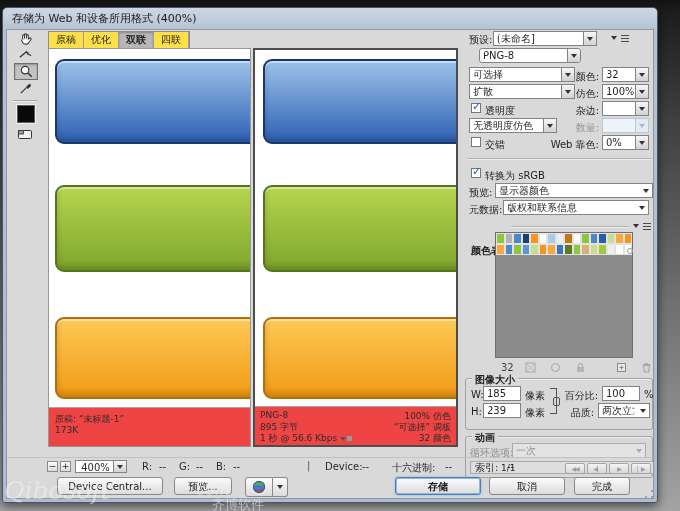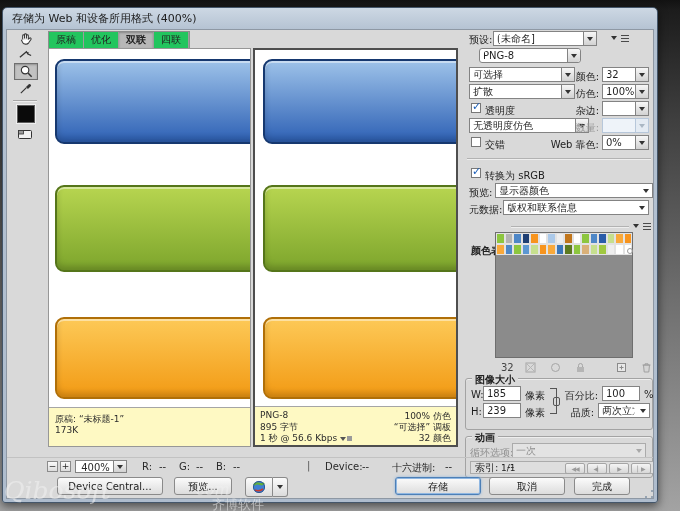--- a/index.html
+++ b/index.html
@@ -14,31 +14,31 @@
     padding-left:5px;line-height:16px;white-space:nowrap;}
   .content{position:absolute;left:3px;top:21px;right:3px;bottom:3px;background:#d9d9d9;
     border:1px solid #8e98a4;overflow:hidden;}
   
   .toolbar{position:absolute;left:4px;top:0;width:30px;height:150px;}
   .tool{width:22px;height:15px;margin:1px 0 1px 3px;display:flex;align-items:center;justify-content:center;}
   .tool.sel{background:#c2c2c2;border:1px solid #6f6f6f;box-shadow:inset 0 1px 2px rgba(0,0,0,.25);}
   .tb-div{width:24px;height:1px;background:#a6a6a6;margin:4px 0 4px 2px;box-shadow:0 1px 0 #eee;}
   .swatchbox{width:16px;height:16px;background:#0a0a0a;border:1px solid #5d5d5d;outline:1px solid #efefef;margin:2px 0 4px 6px;}
   
-  .tabs{position:absolute;left:41px;top:1px;height:16px;display:flex;border:1px solid #8d8d8d;background:#22c55e;}
+  .tabs{position:absolute;left:41px;top:1px;height:16px;display:flex;border:1px solid #8d8d8d;background:#fde047;}
   .tab{font-size:10px;line-height:15px;padding:0 7px;color:#222;border-right:1px solid #9d9d9d;}
   .tab.active{background:#b7b7b7;box-shadow:inset 0 1px 2px rgba(0,0,0,.25);font-weight:bold;}
   
   .pane{position:absolute;top:18px;height:399px;background:#fff;box-sizing:border-box;}
   .pane-left{left:41px;width:203px;border:1px solid #979797;}
   .pane-right{left:246px;width:205px;border:2px solid #4e4e4e;}
   .pane-canvas{position:absolute;left:0;right:0;top:0;bottom:38px;overflow:hidden;background:#fff;}
   .bigbtn{position:absolute;width:260px;border-radius:9px;border:2px solid;box-sizing:border-box;
     box-shadow:inset 0 2px 0 rgba(255,255,255,.45), inset 0 -4px 6px rgba(0,0,0,.18);}
-  .pane-status{position:absolute;left:0;right:0;bottom:0;height:38px;background:#fef9c3;border-top:1px solid #a5a5a5;
+  .pane-status{position:absolute;left:0;right:0;bottom:0;height:38px;background:#ef4444;border-top:1px solid #a5a5a5;
     font-size:9px;color:#2c2c2c;}
   .st-line{position:absolute;white-space:nowrap;}
   .col-r{text-align:right;right:5px;}
   .mini-dd{display:inline-block;width:0;height:0;border-left:3px solid transparent;border-right:3px solid transparent;border-top:4px solid #555;margin-left:3px;}
   .mini-sq{display:inline-block;width:5px;height:5px;background:#9a9a9a;margin-left:1px;}
   
   .rightpanel{position:absolute;left:456px;top:0;width:194px;height:446px;font-size:10px;color:#1e1e1e;}
   .lbl{position:absolute;white-space:nowrap;}
   .lbl.r{text-align:right;}
   .dd,.field{position:absolute;height:15px;background:#fff;border:1px solid #838383;box-sizing:border-box;font-size:10px;}
@@ -72,21 +72,21 @@
   .linkicon{position:absolute;width:6px;height:24px;border-top:1px solid #555;border-right:1px solid #555;border-bottom:1px solid #555;}
   .linkicon::after{content:"";position:absolute;right:-4px;top:8px;width:5px;height:7px;border:1px solid #555;border-radius:2px;}
   
   .statusbar{position:absolute;left:0;right:0;top:427px;height:17px;border-top:1px solid #c2c2c2;font-size:10px;color:#2a2a2a;}
   .zbtn{position:absolute;width:11px;height:11px;top:3px;background:linear-gradient(#fafafa,#dcdcdc);border:1px solid #8b8b8b;
     font-size:9px;line-height:9px;text-align:center;box-sizing:border-box;}
   
   .footer{position:absolute;left:0;right:0;top:447px;height:24px;}
   .btn{position:absolute;height:18px;background:linear-gradient(#fbfbfb,#dcdcdc);border:1px solid #8a8a8a;border-radius:3px;
     font-size:10px;text-align:center;line-height:17px;color:#1c1c1c;box-sizing:border-box;}
-  .btn.primary{border-color:#4d7fb6;box-shadow:0 0 0 1px #8fb7e2 inset,0 0 3px #8fb7e2;}
+  .btn.primary{border-color:#4d7fb6;box-shadow:0 0 0 1px #8fb7e2 inset,0 0 3px #8fb7e2;font-weight:bold;}
   .globe-wrap{position:absolute;display:flex;}
   .globe-btn{width:26px;height:18px;background:linear-gradient(#fbfbfb,#dcdcdc);border:1px solid #8a8a8a;border-radius:3px 0 0 3px;display:flex;align-items:center;justify-content:center;}
   .globe-arrow{width:14px;height:18px;background:linear-gradient(#fbfbfb,#dcdcdc);border:1px solid #8a8a8a;border-left:none;border-radius:0 3px 3px 0;display:flex;align-items:center;justify-content:center;}
   .resize-grip{position:absolute;right:3px;bottom:3px;width:10px;height:10px;
     background:radial-gradient(circle at 8px 2px,#97a4b2 1px,transparent 1.2px),radial-gradient(circle at 8px 8px,#97a4b2 1px,transparent 1.2px),radial-gradient(circle at 2px 8px,#97a4b2 1px,transparent 1.2px);}
   
   .watermark{position:absolute;left:0;top:470px;width:320px;height:41px;pointer-events:none;z-index:50;color:#f2f2f2;}
   .wm1{position:absolute;left:4px;top:6px;font-size:25px;font-style:italic;opacity:.55;font-family:"DejaVu Serif","Liberation Serif",serif;}
   .wm2{position:absolute;left:196px;top:10px;font-size:16px;font-style:italic;opacity:.5;font-family:"DejaVu Serif","Liberation Serif",serif;}
   .wm3{position:absolute;left:212px;top:26px;font-size:13px;opacity:.55;}
@@ -224,21 +224,21 @@
           </div>
         <span class="lbl" style="left:22px;top:74px;">透明度</span>
         <span class="lbl r" style="left:96px;top:74px;width:40px;">杂边:</span>
         <div class="dd" style="left:139px;top:71px;width:47px;">
           <span class="dd-text"></span>
           <span class="dd-btn">
               <i class="tri"></i>
             </span>
         </div>
 
-        <div class="dd" style="left:6px;top:88px;width:120px;">
+        <div class="dd" style="left:6px;top:88px;width:88px;">
           <span class="dd-text">无透明度仿色</span>
           <span class="dd-btn">
               <i class="tri"></i>
             </span>
         </div>
         <span class="lbl r" style="left:96px;top:91px;width:40px;color:#9a9a9a;">数量:</span>
         <div class="dd disabled" style="left:139px;top:88px;width:47px;">
           <span class="dd-text"></span>
           <span class="dd-btn">
               <i class="tri"></i>

